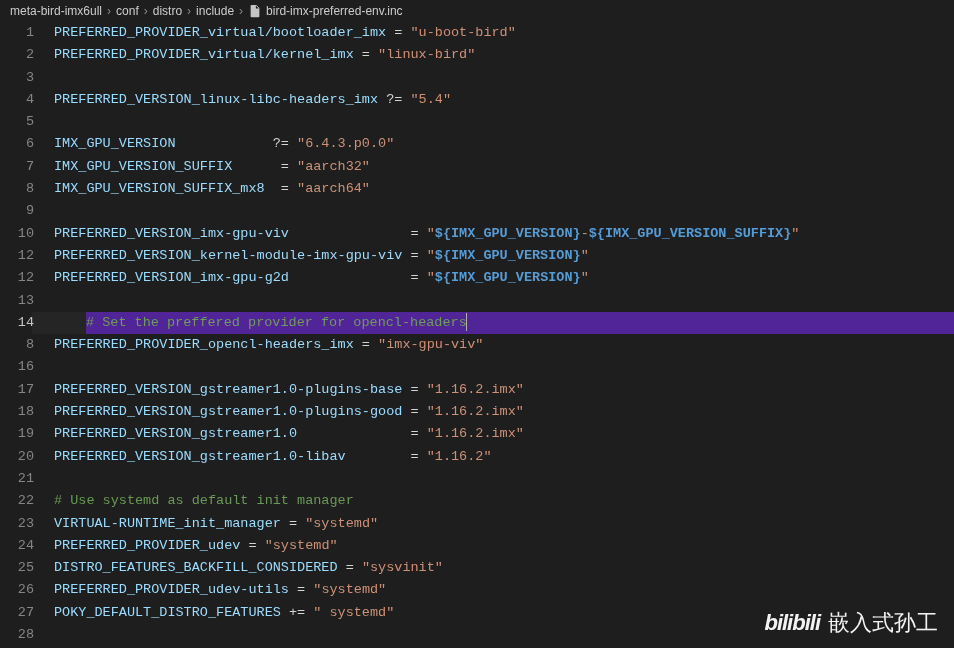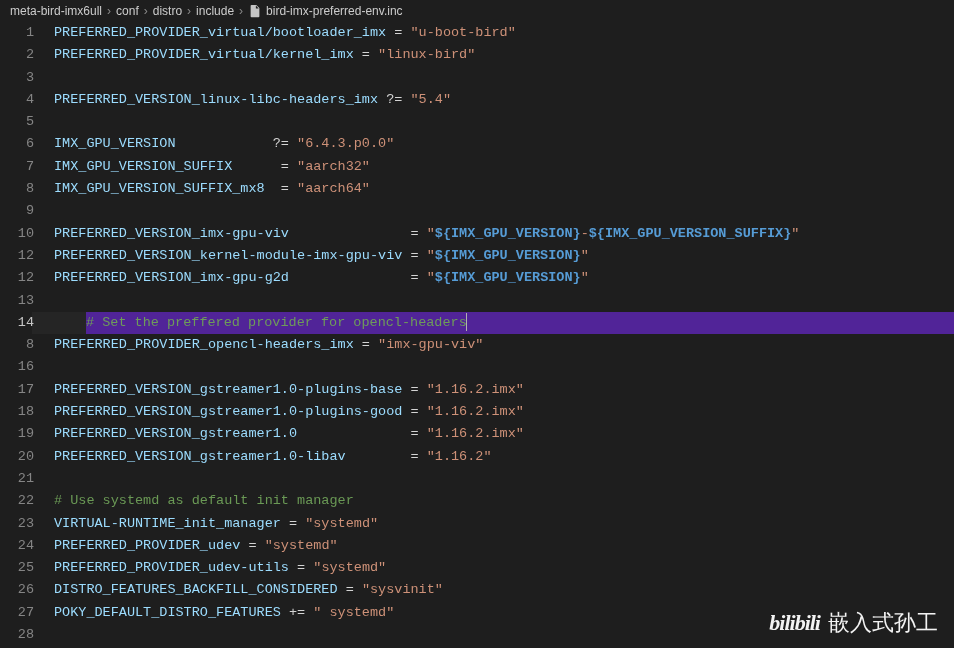--- a/index.html
+++ b/index.html
@@ -90,21 +90,21 @@
     color: #fff;
     font-family: sans-serif;
     font-size: 22px;
     font-weight: 500;
     display: flex;
     align-items: center;
     gap: 8px;
     opacity: 0.95;
   }
   .watermark .bili {
-    font-family: Liberation Serif, serif;
+    font-family: Liberation Sans, sans-serif;
     font-weight: bold;
     font-style: italic;
     letter-spacing: -1px;
   }
 </style>
 </head>
 <body>
 
 <div class="breadcrumb">
   <span class="crumb">meta-bird-imx6ull</span>
@@ -172,22 +172,22 @@
       <div class="line"><span class="var">PREFERRED_PROVIDER_opencl-headers_imx</span> <span class="op">=</span> <span class="str">"imx-gpu-viv"</span></div>
       <div class="line"></div>
       <div class="line"><span class="var">PREFERRED_VERSION_gstreamer1.0-plugins-base</span> <span class="op">=</span> <span class="str">"1.16.2.imx"</span></div>
       <div class="line"><span class="var">PREFERRED_VERSION_gstreamer1.0-plugins-good</span> <span class="op">=</span> <span class="str">"1.16.2.imx"</span></div>
       <div class="line"><span class="var">PREFERRED_VERSION_gstreamer1.0</span>              <span class="op">=</span> <span class="str">"1.16.2.imx"</span></div>
       <div class="line"><span class="var">PREFERRED_VERSION_gstreamer1.0-libav</span>        <span class="op">=</span> <span class="str">"1.16.2"</span></div>
       <div class="line"></div>
       <div class="line"><span class="comment"># Use systemd as default init manager</span></div>
       <div class="line"><span class="var">VIRTUAL-RUNTIME_init_manager</span> <span class="op">=</span> <span class="str">"systemd"</span></div>
       <div class="line"><span class="var">PREFERRED_PROVIDER_udev</span> <span class="op">=</span> <span class="str">"systemd"</span></div>
+      <div class="line"><span class="var">DISTRO_FEATURES_BACKFILL_CONSIDERED</span> <span class="op">=</span> <span class="str">"sysvinit"</span></div>
       <div class="line"><span class="var">PREFERRED_PROVIDER_udev-utils</span> <span class="op">=</span> <span class="str">"systemd"</span></div>
-      <div class="line"><span class="var">DISTRO_FEATURES_BACKFILL_CONSIDERED</span> <span class="op">=</span> <span class="str">"sysvinit"</span></div>
       <div class="line"><span class="var">POKY_DEFAULT_DISTRO_FEATURES</span> <span class="op">+=</span> <span class="str">" systemd"</span></div>
     </div>
 </div>
 
 <div class="watermark">
   <span class="bili">bilibili</span>
   <span>嵌入式孙工</span>
 </div>
 
 </body></html>

